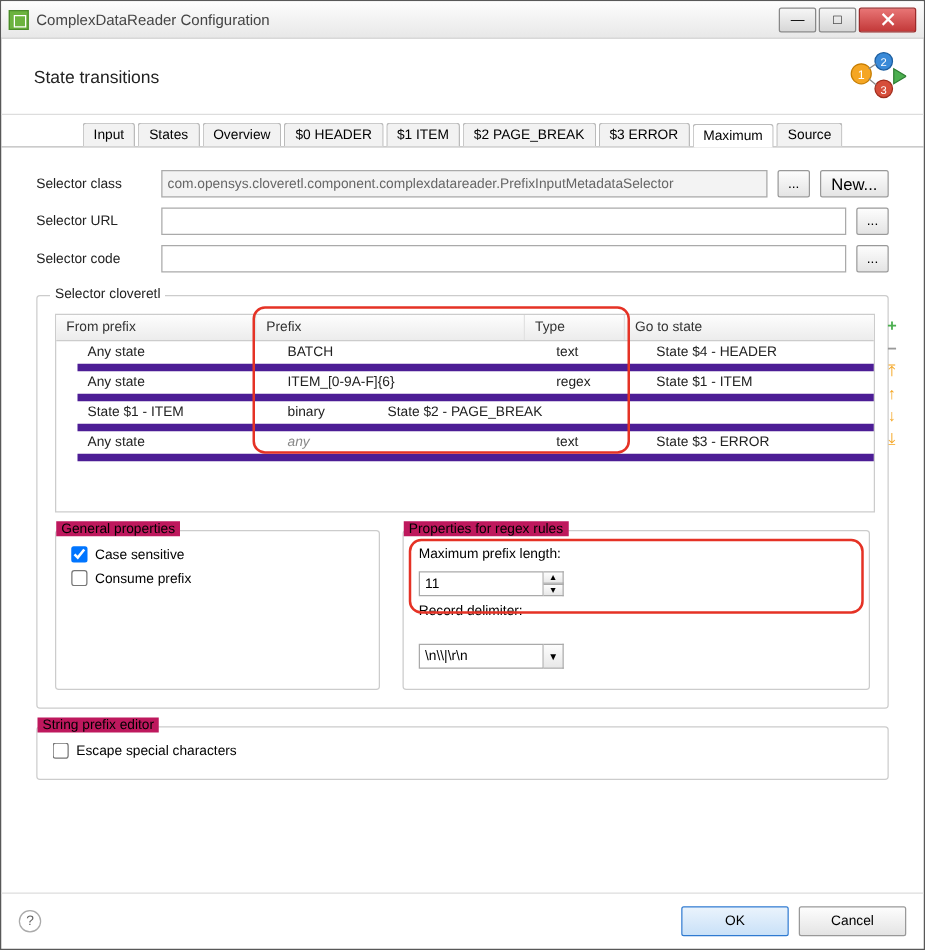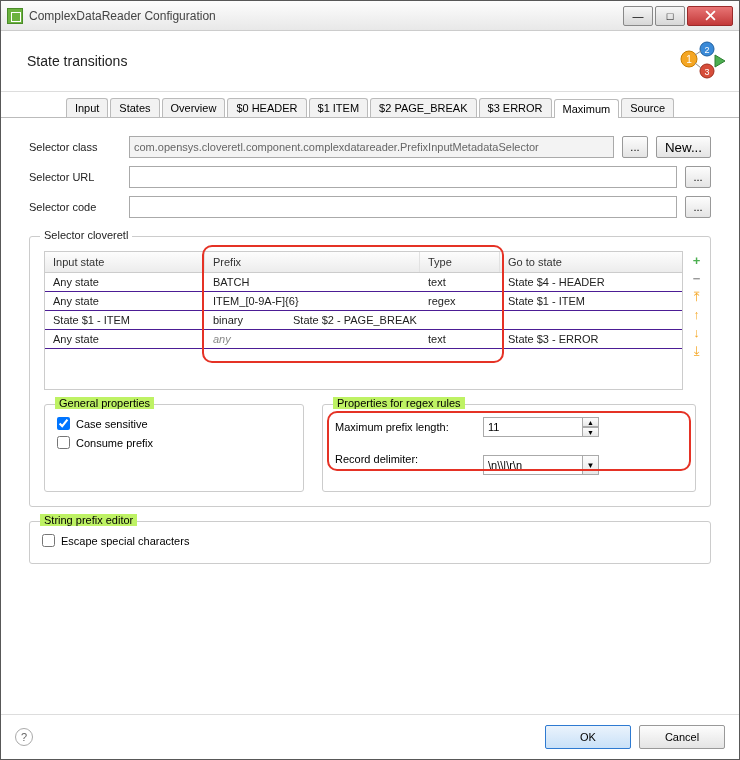--- a/index.html
+++ b/index.html
@@ -26,36 +26,36 @@
 .textinput { flex:1; height:22px; border:1px solid #aaa; padding:2px 4px; font-size:11px; background:#fff; }
 .textinput.readonly { background:#f3f3f3; color:#666; }
 .small-btn { width:26px; height:22px; border:1px solid #999; background: linear-gradient(#fdfdfd,#e4e4e4); border-radius:2px; display:flex; align-items:center; justify-content:center; cursor:pointer; }
 .new-btn { height:22px; padding:0 8px; border:1px solid #999; background:linear-gradient(#fdfdfd,#e4e4e4); border-radius:2px; cursor:pointer; }
 .group { border:1px solid #ccc; border-radius:3px; margin-top:18px; padding: 14px 14px 14px 14px; position:relative; }
 .group-title { position:absolute; top:-8px; left:10px; background:#fff; padding:0 4px; color:#222; }
 .table-wrap { display:flex; gap:6px; }
 .table { flex:1; border:1px solid #ccc; }
 .thead { display:flex; background: linear-gradient(#fdfdfd,#ececec); border-bottom:1px solid #ccc; }
 .th { padding:4px 8px; border-right:1px solid #e2e2e2; color:#333; }
-.tr { display:flex; border-bottom:1px solid #4c1d95; }
+.tr { display:flex; border-bottom:6px solid #4c1d95;margin-left:17px; }
 .td { padding:3px 8px; color:#222; }
 .col-from { width:160px; }
 .col-prefix { width:215px; }
 .col-type { width:80px; }
 .col-goto { width:182px; }
 .italic { font-style: italic; color:#888; }
 .side-icons { width:18px; display:flex; flex-direction:column; gap:3px; align-items:center; padding-top:2px; }
 .side-icons span { width:15px; height:15px; display:flex; align-items:center; justify-content:center; cursor:pointer; font-size:13px; line-height:1; }
 .red-box1 { position:absolute; border:2px solid #e53225; border-radius:10px; pointer-events:none; }
 .sub-groups { display:flex; gap:18px; margin-top:14px; }
 .sub-group { border:1px solid #ccc; border-radius:3px; padding:12px 12px 10px 12px; position:relative; flex:1; }
-.sub-title { position:absolute; top:-8px; left:10px; background:#bef264; padding:0 4px; }
+.sub-title { position:absolute; top:-8px; left:0; background:#be185d; padding:0 4px; }
 .chk { display:flex; align-items:center; gap:6px; margin-bottom:6px; }
 .chk input { width:13px; height:13px; }
-.prop-row { display:flex; align-items:center; gap:8px; margin-bottom:6px; }
+.prop-row { display:flex; gap:8px; margin-bottom:6px;flex-direction:column; }
 .prop-label { width:140px; }
 .spinner { display:flex; }
 .spinner input { width:100px; height:20px; border:1px solid #aaa; padding:2px 4px; font-size:11px; }
 .spinner-btns { width:16px; display:flex; flex-direction:column; }
 .spinner-btns span { flex:1; border:1px solid #aaa; border-left:none; font-size:7px; display:flex; align-items:center; justify-content:center; background:linear-gradient(#fdfdfd,#e8e8e8); cursor:pointer; }
 .combo { display:flex;margin-top:12px; }
 .combo input { width:100px; height:20px; border:1px solid #aaa; padding:2px 4px; font-size:11px; }
 .combo-btn { width:16px; border:1px solid #aaa; border-left:none; background:linear-gradient(#fdfdfd,#e8e8e8); display:flex; align-items:center; justify-content:center; font-size:8px; cursor:pointer; }
 .group2 { border:1px solid #ccc; border-radius:3px; margin-top:14px; padding:12px 12px 10px 12px; position:relative; }
 .footer { border-top:1px solid #ddd; padding: 10px 14px; display:flex; align-items:center; justify-content:space-between; }
@@ -130,21 +130,21 @@
       <div class="row-label">Selector code</div>
       <input class="textinput" value="" style="">
       <div class="small-btn">...</div>
     </div>
 
     <div class="group highlight-wrap">
       <span class="group-title">Selector cloveretl</span>
       <div class="table-wrap">
         <div class="table">
           <div class="thead">
-            <div class="th col-from">Input state</div>
+            <div class="th col-from">From prefix</div>
             <div class="th col-prefix">Prefix</div>
             <div class="th col-type">Type</div>
             <div class="th col-goto" style="border-right:none">Go to state</div>
           </div>
           <div class="tr">
             <div class="td col-from">Any state</div>
             <div class="td col-prefix">BATCH</div>
             <div class="td col-type">text</div>
             <div class="td col-goto">State $4 - HEADER</div>
           </div>

